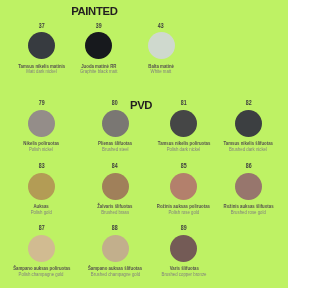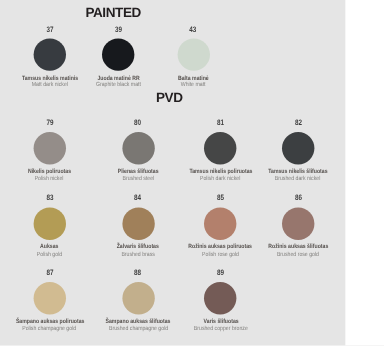--- a/index.html
+++ b/index.html
@@ -1,41 +1,41 @@
 <!DOCTYPE html>
 <html><head>
 <meta charset="utf-8">
 <title>Finish colour chart</title>
 <style>
   html,body{margin:0;padding:0;}
   body{width:288px;height:288px;background:#ffffff;
        font-family:"Liberation Sans",sans-serif;overflow:hidden;
        -webkit-font-smoothing:antialiased;}
-  .page{position:relative;width:288px;height:288px;background:#e5e5e5;}
+  .page{position:relative;width:288px;height:288px;background:#bef264;}
   .section-title{position:absolute;font-weight:bold;font-size:11.3px;
       line-height:11.3px;letter-spacing:-0.35px;color:#231f20;
       white-space:nowrap;transform:translateX(-50%);}
   .swatch{position:absolute;transform:translateX(-50%);text-align:center;
       width:150px;}
   .code{font-size:6.6px;font-weight:bold;color:#3f3f3f;line-height:6px;}
   .code b{display:inline-block;transform:scaleX(0.8);font-weight:bold;}
   .disc{width:27px;height:27px;border-radius:50%;margin:3.8px auto 0;}
   .name-lt{font-size:5.1px;font-weight:bold;color:#55504d;line-height:5.0px;
       margin-top:4.4px;white-space:nowrap;}
   .name-lt span{display:inline-block;transform:scaleX(0.845);}
   .name-en{font-size:5.0px;color:#82807e;line-height:5.0px;white-space:nowrap;
       margin-top:0.4px;}
   .name-en span{display:inline-block;transform:scaleX(0.865);}
 </style>
 </head>
 <body>
 
 <div class="page">
   <div class="section-title" id="t0" style="left:94.3px;top:5.5px">PAINTED</div>
-  <div class="section-title" id="t1" style="left:141.1px;top:77px">PVD</div>
+  <div class="section-title" id="t1" style="left:141.1px;top:100px">PVD</div>
   <div id="swatches">
       <div class="swatch" style="left: 41.4px; top: 22.6px;">
         <div class="code"><b>37</b></div>
         <div class="disc" style="background:#373b40"></div>
         <div class="name-lt"><span>Tamsus nikelis matinis</span></div>
         <div class="name-en"><span>Matt dark nickel</span></div>
       </div>
       <div class="swatch" style="left: 98.7px; top: 22.6px;">
         <div class="code"><b>39</b></div>
         <div class="disc" style="background:#17191d"></div>

